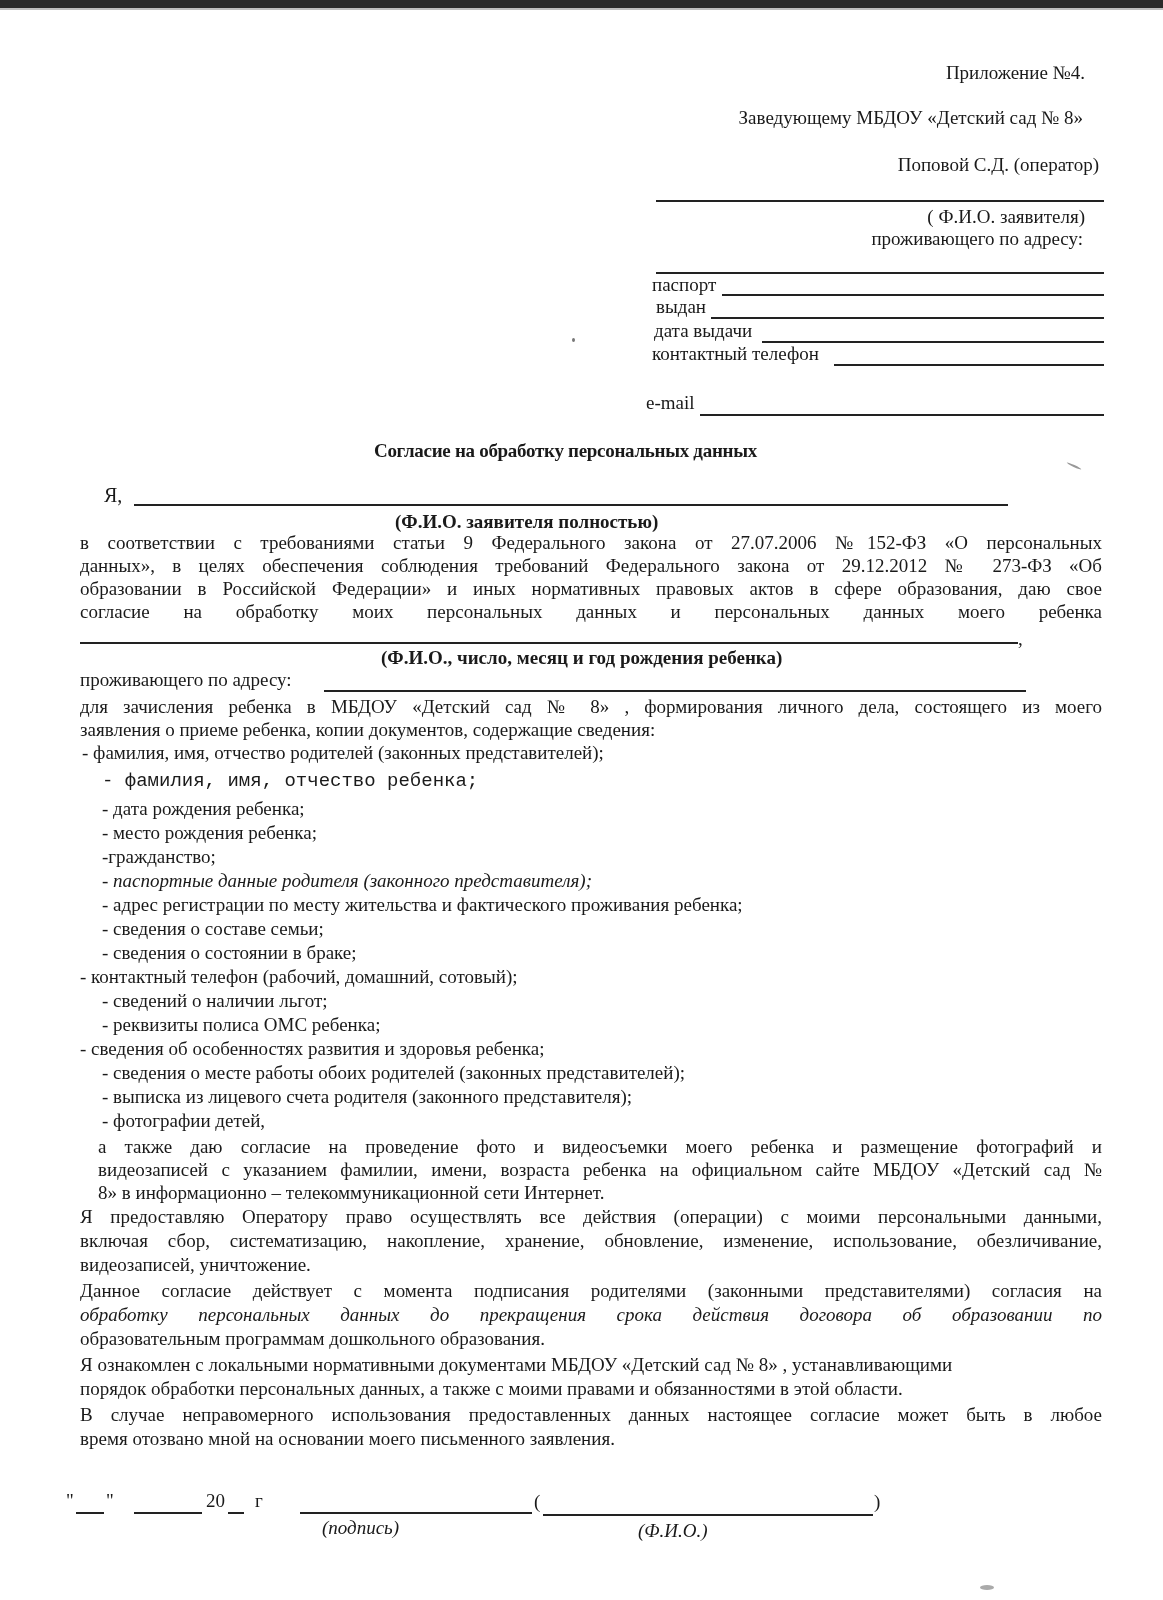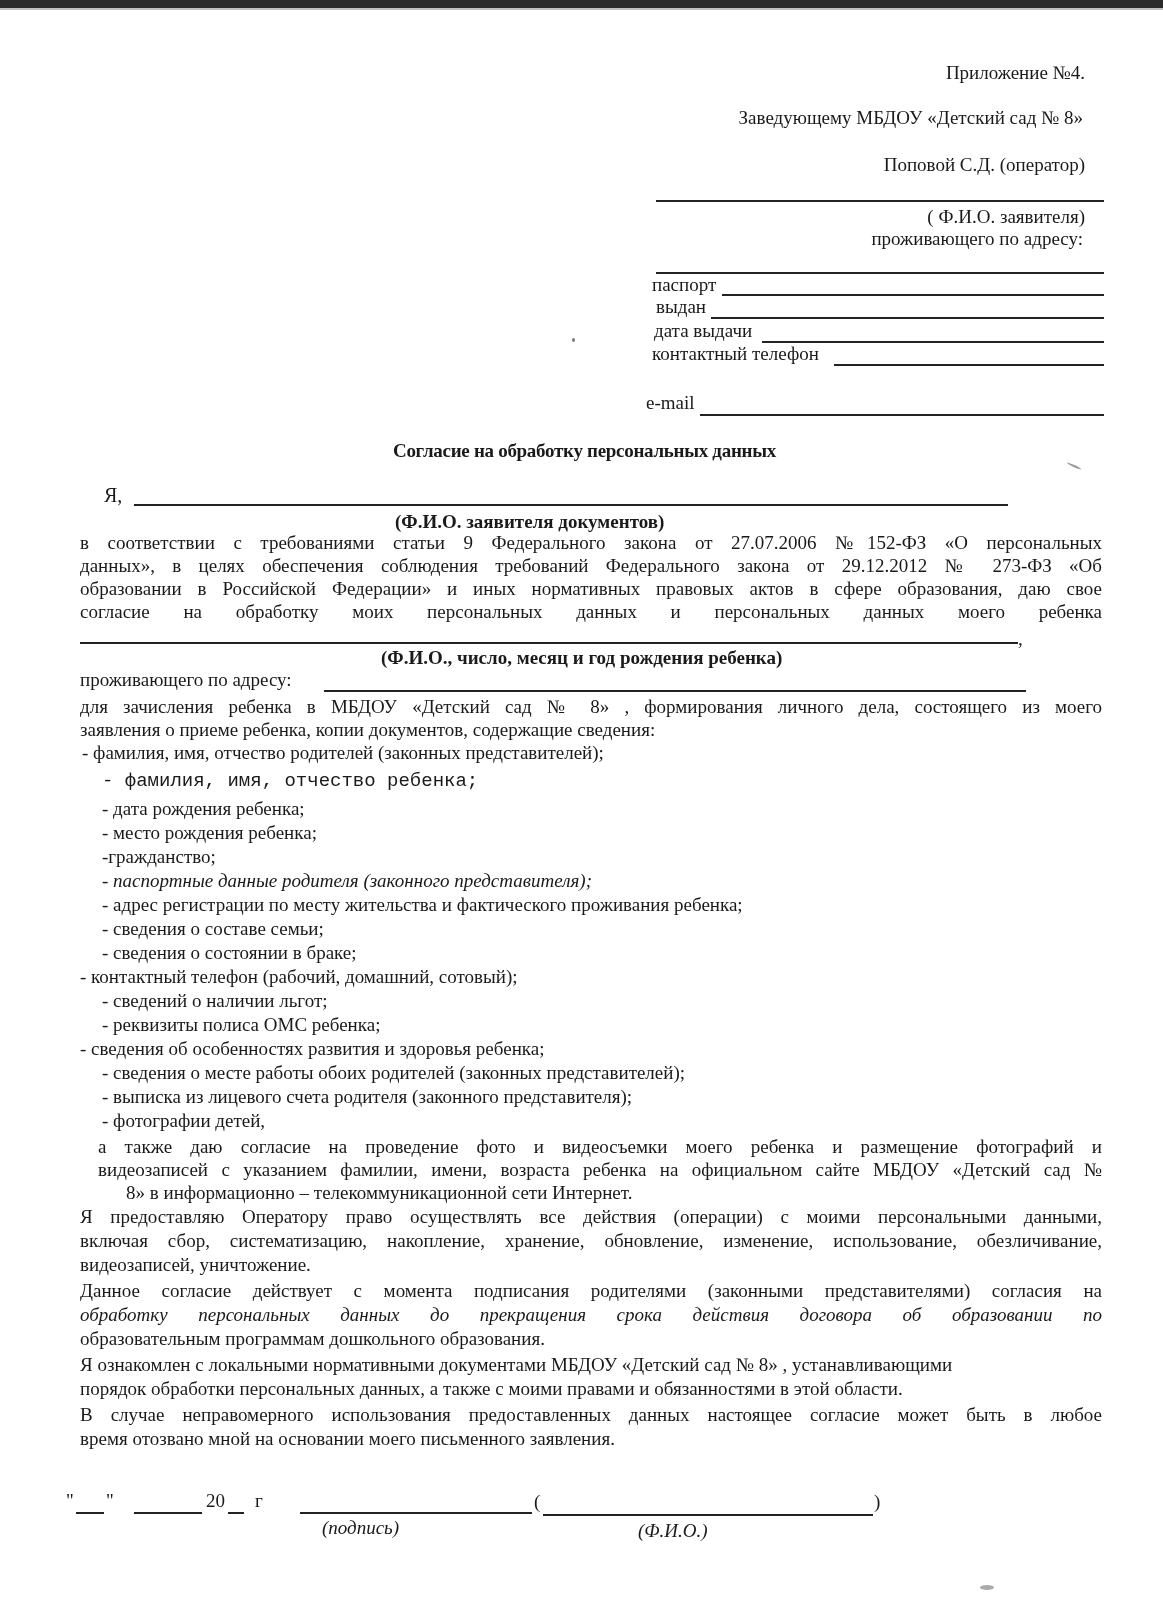--- a/index.html
+++ b/index.html
@@ -19,42 +19,42 @@
   .speck { position: absolute; background: #777; border-radius: 50%; }
 </style>
 </head>
 <body>
 
 <div class="topline"></div>
 <div class="topline2"></div>
 
 <div class="t right" style="right:78px; top:62px;">Приложение №4.</div>
 <div class="t right" style="right:80px; top:107px;">Заведующему МБДОУ «Детский сад № 8»</div>
-<div class="t right" style="right:78px; top:154px;">Поповой С.Д. (оператор)</div>
+<div class="t right" style="right:64px; top:154px;">Поповой С.Д. (оператор)</div>
 <div class="line" style="left:656px; width:448px; top:200px;"></div>
 <div class="t right" style="right:78px; top:206px;">( Ф.И.О. заявителя)</div>
 <div class="t right" style="right:80px; top:228px;">проживающего по адресу:</div>
 <div class="line" style="left:656px; width:448px; top:272px;"></div>
 
 <div class="t" style="left:652px; top:274px;">паспорт</div>
 <div class="line" style="left:722px; width:382px; top:294px;"></div>
 <div class="t" style="left:656px; top:296px;">выдан</div>
 <div class="line" style="left:711px; width:393px; top:317px;"></div>
 <div class="t" style="left:654px; top:320px;">дата выдачи</div>
 <div class="line" style="left:762px; width:342px; top:341px;"></div>
 <div class="t" style="left:652px; top:343px;">контактный телефон</div>
 <div class="line" style="left:834px; width:270px; top:364px;"></div>
 <div class="t" style="left:646px; top:392px;">e-mail</div>
 <div class="line" style="left:700px; width:404px; top:414px;"></div>
 
-<div class="t b" style="left:393px; top:440px; font-size:19px; letter-spacing:-0.3px;">Согласие на обработку персональных данных</div>
+<div class="t b" style="left:374px; top:440px; font-size:19px; letter-spacing:-0.3px;">Согласие на обработку персональных данных</div>
 
 <div class="t" style="left:104px; top:484px; font-size:20px;">Я,</div>
 <div class="line" style="left:134px; width:874px; top:504px; height:2px;"></div>
-<div class="t b" style="left:395px; top:511px;">(Ф.И.О. заявителя  документов)</div>
+<div class="t b" style="left:395px; top:511px;">(Ф.И.О. заявителя  полностью)</div>
 
 <div>
   <div class="t just" style="left:80px; width:1022px; top:532px;">в соответствии с требованиями статьи 9 Федерального закона от 27.07.2006    №152-ФЗ «О персональных</div>
   <div class="t just" style="left:80px; width:1022px; top:555px;">данных», в целях обеспечения соблюдения требований Федерального закона от 29.12.2012 № 273-ФЗ «Об</div>
   <div class="t just" style="left:80px; width:1022px; top:578px;">образовании в Российской Федерации» и иных нормативных правовых актов в сфере образования, даю свое</div>
   <div class="t just" style="left:80px; width:1022px; top:601px;">согласие на обработку  моих персональных данных и персональных данных моего  ребенка</div>
 </div>
 
 <div class="line" style="left:80px; width:938px; top:642px;"></div>
 <div class="t" style="left:1018px; top:628px;">,</div>
@@ -81,21 +81,21 @@
   <div class="t" style="left:102px; top:1014px;">- реквизиты полиса ОМС  ребенка;</div>
   <div class="t" style="left:80px; top:1038px;">- сведения об особенностях  развития и здоровья ребенка;</div>
   <div class="t" style="left:102px; top:1062px;">- сведения о месте работы обоих родителей (законных представителей);</div>
   <div class="t" style="left:102px; top:1086px;">- выписка из лицевого счета родителя (законного представителя);</div>
   <div class="t" style="left:102px; top:1110px;">- фотографии детей,</div>
 </div>
 
 <div>
   <div class="t just" style="left:98px; width:1004px; top:1136px;">а также  даю согласие на проведение фото и видеосъемки моего ребенка и размещение фотографий и</div>
   <div class="t just" style="left:98px; width:1004px; top:1159px;">видеозаписей с указанием фамилии,  имени, возраста  ребенка на официальном сайте МБДОУ «Детский сад №</div>
-  <div class="t" style="left:98px; top:1182px;margin-left:28px;">8» в информационно – телекоммуникационной сети Интернет.</div>
+  <div class="t" style="left:98px; top:1182px;">8» в информационно – телекоммуникационной сети Интернет.</div>
 </div>
 
 <div>
   <div class="t just" style="left:80px; width:1022px; top:1206px;">Я  предоставляю Оператору право осуществлять все действия (операции) с моими персональными данными,</div>
   <div class="t just" style="left:80px; width:1022px; top:1230px;">включая сбор, систематизацию, накопление, хранение, обновление, изменение, использование, обезличивание,</div>
   <div class="t" style="left:80px; top:1254px;">видеозаписей, уничтожение.</div>
 </div>
 
 <div>
   <div class="t just" style="left:80px; width:1022px; top:1280px;">Данное согласие  действует с  момента  подписания родителями (законными представителями) согласия  на</div>

